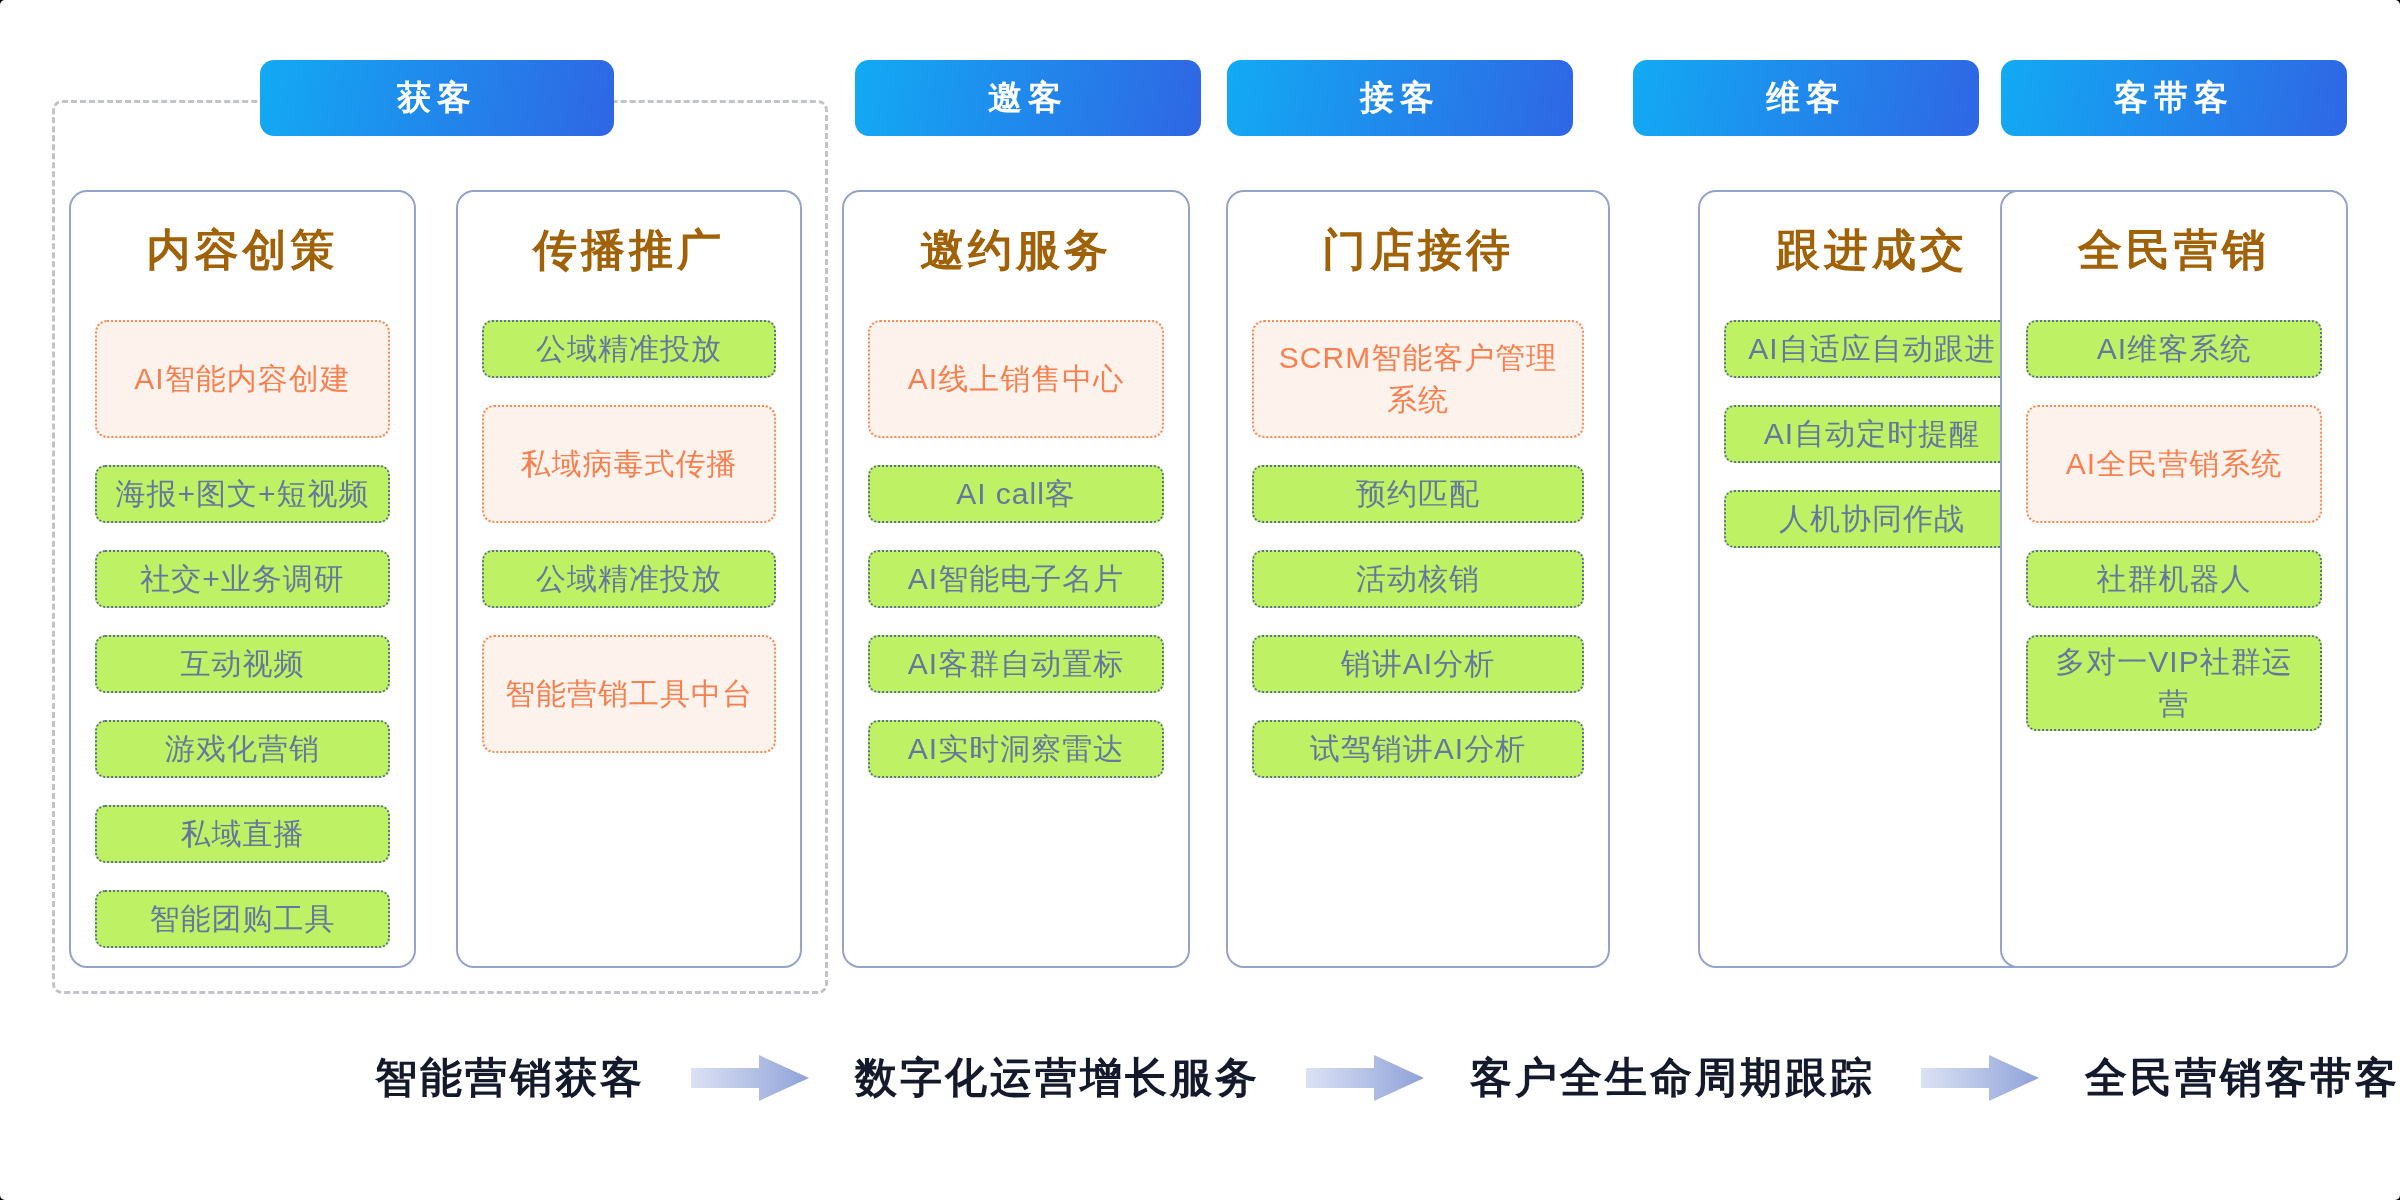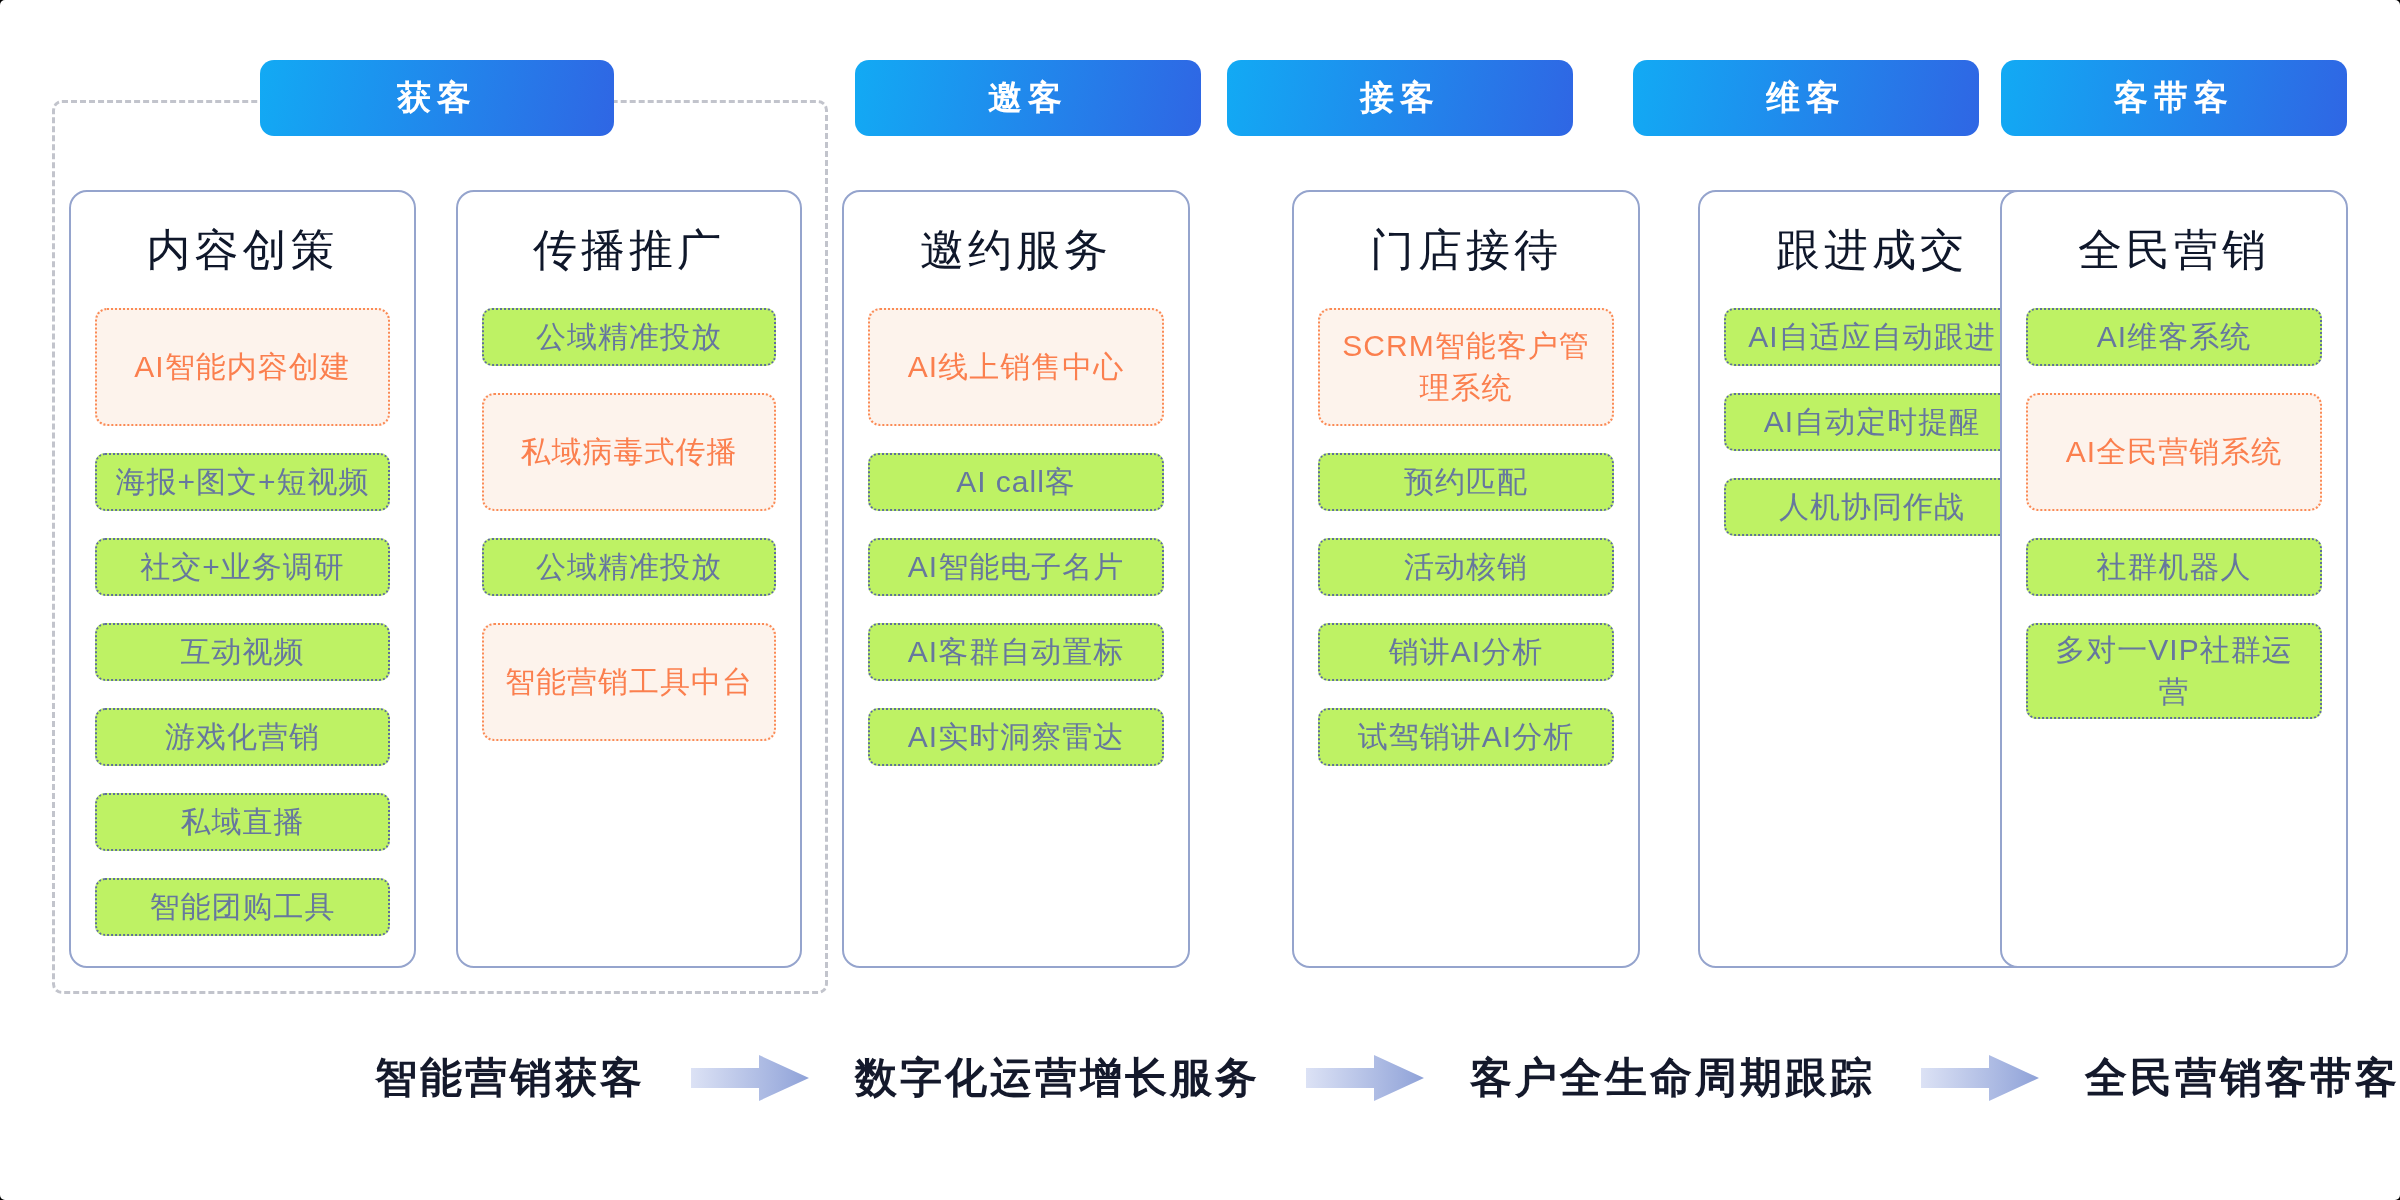--- a/index.html
+++ b/index.html
@@ -20,22 +20,22 @@
     position:absolute;left:52px;top:100px;width:770px;height:888px;z-index:0;
     border:3px dashed #C2C4CC;border-radius:10px;background:transparent;
   }
   
   .card{
     position:absolute;top:190px;height:778px;z-index:1;box-sizing:border-box;
     background:#ffffff;border:2px solid #95A4CD;border-radius:18px;
     padding:30px 24px 0 24px;
   }
   .card-title{
-    text-align:center;font-size:44px;font-weight:400;letter-spacing:4px;
-    color:#0f172a;line-height:56px;margin-bottom:30px;
+    text-align:center;font-size:44px;font-weight:700;letter-spacing:4px;
+    color:#a16207;line-height:56px;margin-bottom:42px;
   }
   .items{display:flex;flex-direction:column;gap:27px;}
   .item{
     box-sizing:border-box;min-height:58px;padding:4px 12px;
     display:flex;align-items:center;justify-content:center;text-align:center;
     border:2px dotted #5E6F9C;border-radius:10px;background:#bef264;
     color:#66779E;font-size:30px;letter-spacing:1px;line-height:42px;
   }
   .item.hl{
     min-height:118px;border:2px dotted #FB8A55;border-radius:12px;
@@ -101,21 +101,21 @@
       <div class="card" style="left: 842px; width: 348px;">
         <div class="card-title">邀约服务</div>
         <div class="items">
           <div class="item hl">AI线上销售中心</div>
           <div class="item">AI call客</div>
           <div class="item">AI智能电子名片</div>
           <div class="item">AI客群自动置标</div>
           <div class="item">AI实时洞察雷达</div>
         </div>
       </div>
-      <div class="card" style="left: 1292px; width: 348px;">
+      <div class="card" style="left: 1226px; width: 384px;">
         <div class="card-title">门店接待</div>
         <div class="items">
           <div class="item hl">SCRM智能客户管理系统</div>
           <div class="item">预约匹配</div>
           <div class="item">活动核销</div>
           <div class="item">销讲AI分析</div>
           <div class="item">试驾销讲AI分析</div>
         </div>
       </div>
       <div class="card" style="left: 1698px; width: 348px;">

